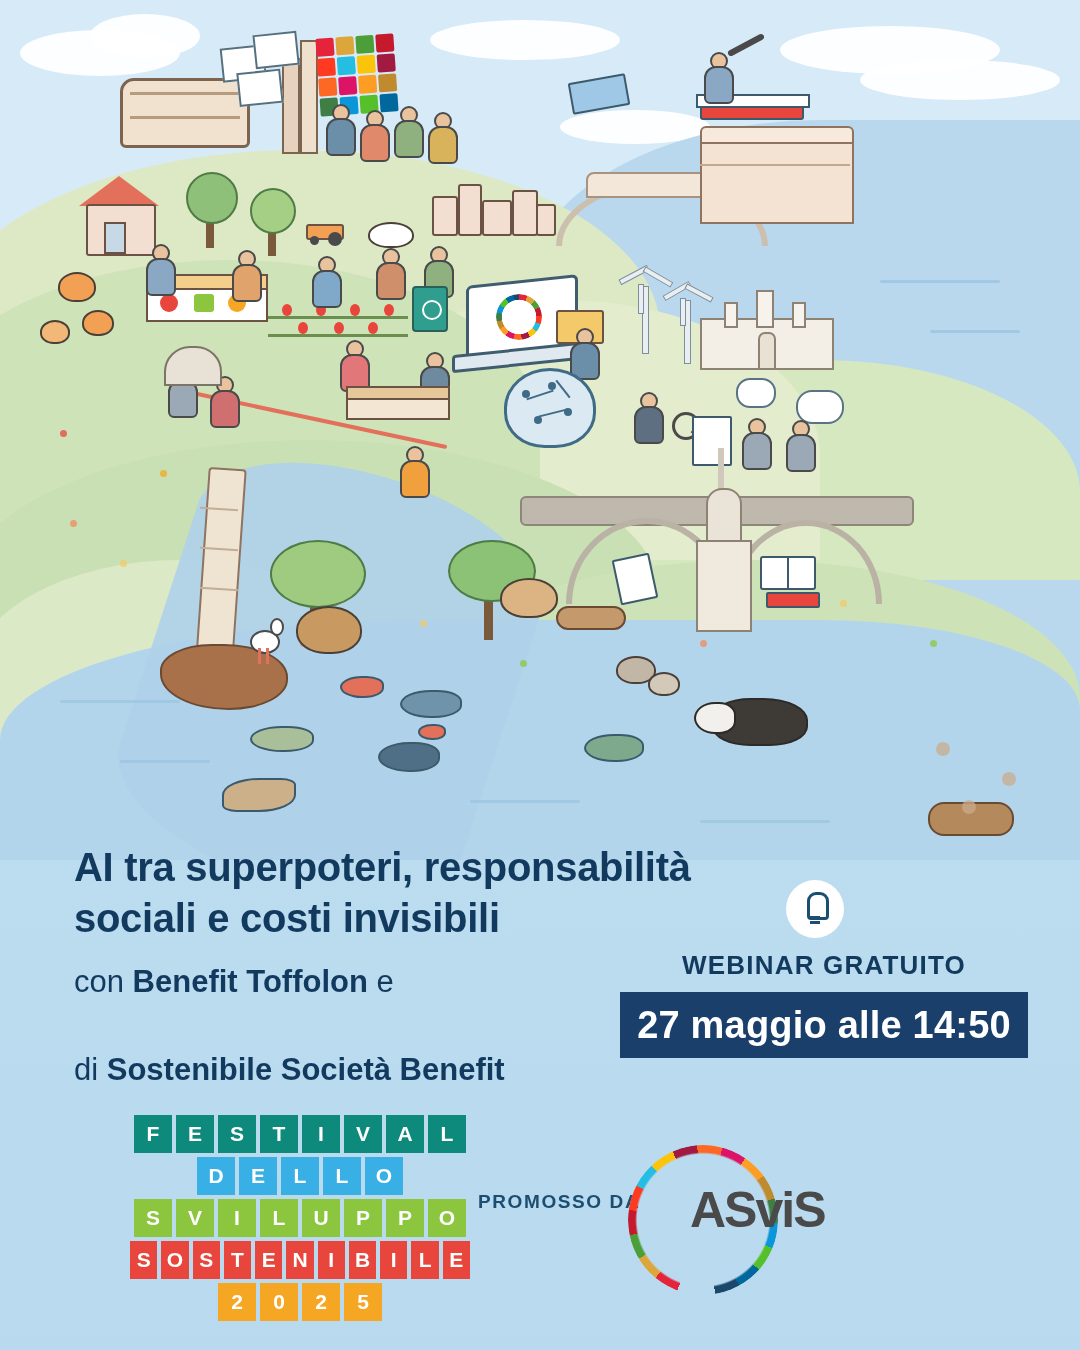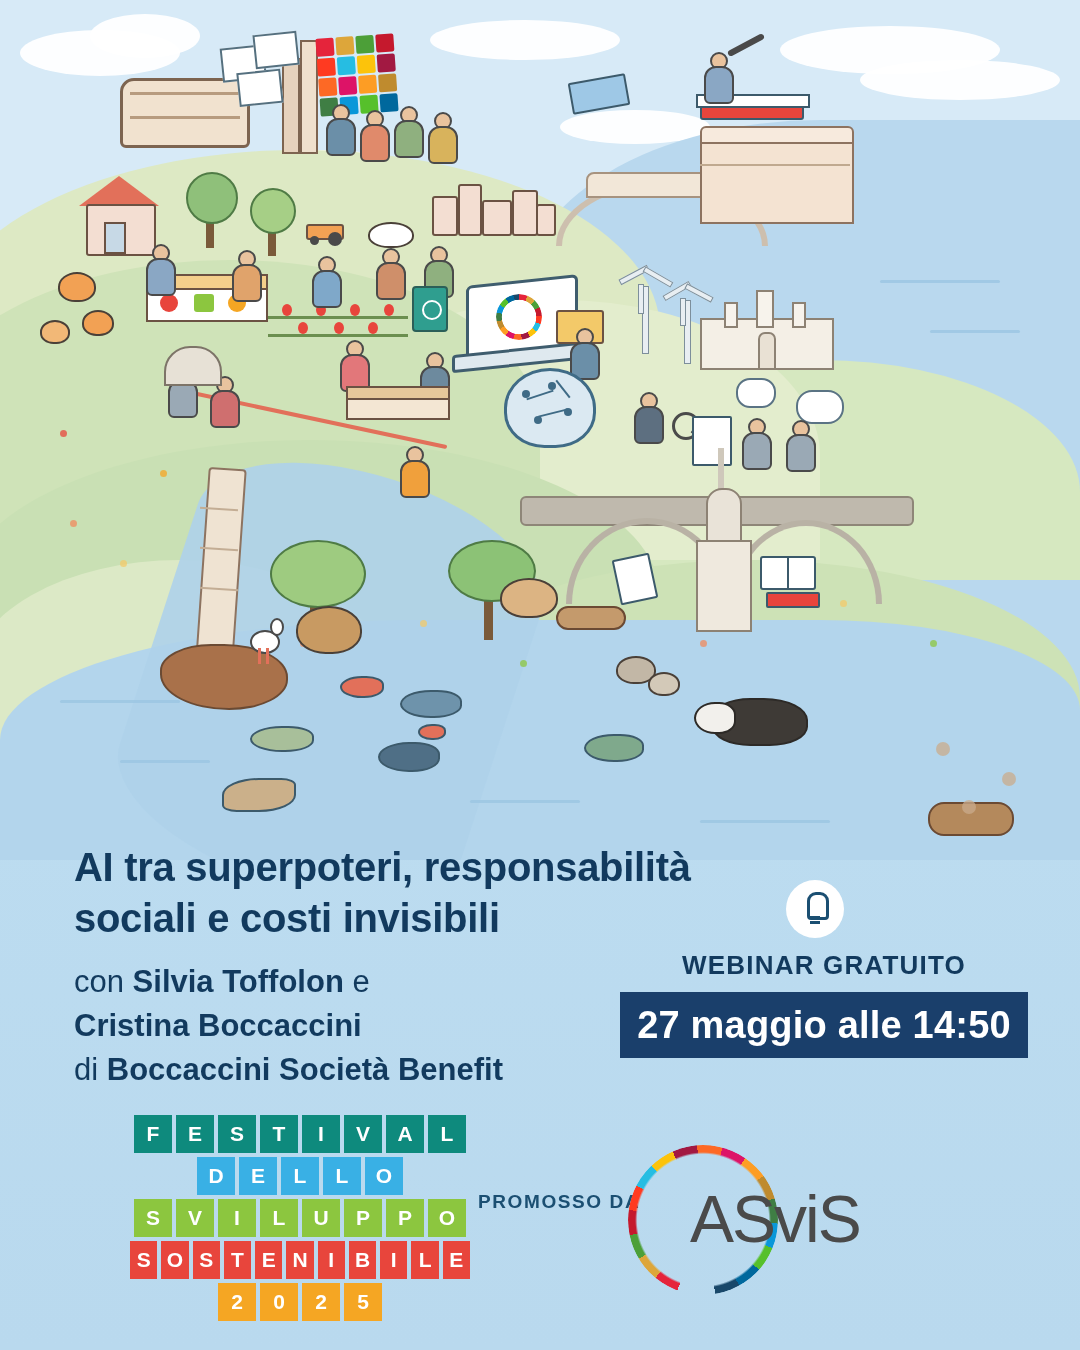--- a/index.html
+++ b/index.html
@@ -291,22 +291,22 @@
         #ff3a21 0 27%, #26bde2 0 32.4%, #fcc30b 0 37.8%, #a21942 0 43.2%,
         #fd6925 0 48.6%, #dd1367 0 54%, #fd9d24 0 59.4%, #bf8b2e 0 64.8%,
         #3f7e44 0 70.2%, #0a97d9 0 75.6%, #56c02b 0 81%, #00689d 0 86.4%,
         #19486a 0 91.8%, rgba(255,255,255,0) 0 100%);
     -webkit-mask: radial-gradient(circle, transparent 62%, #000 64%);
             mask: radial-gradient(circle, transparent 62%, #000 64%);
   }
   .asvis-word {
     position: absolute;
     left: 62px; top: 50px;
-    font-size: 66px;
-    font-weight: normal;
+    font-size: 50px;
+    font-weight: bold;
     color: #4a4a4a;
     letter-spacing: -2px;
   }
   .asvis-tag {
     position: absolute;
     left: 196px; top: 62px;
     font-size: 15px;
     line-height: 1.35;
     color: #4a4a4a;
   }
@@ -693,23 +693,23 @@
     <div class="water-line" style="left:120px;top:760px;width:90px;"></div>
     <div class="water-line" style="left:470px;top:800px;width:110px;"></div>
     <div class="water-line" style="left:700px;top:820px;width:130px;"></div>
   </div>
 
   <div class="content">
 
     <div class="title">AI tra superpoteri, responsabilità sociali e costi invisibili</div>
 
     <div class="subtitle">
-      <span>con </span><b>Silvia Toffolon</b><span> e</span><br>
-      <b>Cristina Boccaccini</b><br>
-      <span>di </span><b>Boccaccini Società Benefit</b>
+      <span>con </span><b>Benefit Toffolon</b><span> e</span><br>
+      <br>
+      <span>di </span><b>Sostenibile Società Benefit</b>
     </div>
 
     <div class="webinar-block">
       <div class="lightbulb"></div>
       <div class="webinar-label">WEBINAR GRATUITO</div>
       <div class="date-badge">
         <span>27 maggio alle 14:50</span>
       </div>
     </div>
   </div>

